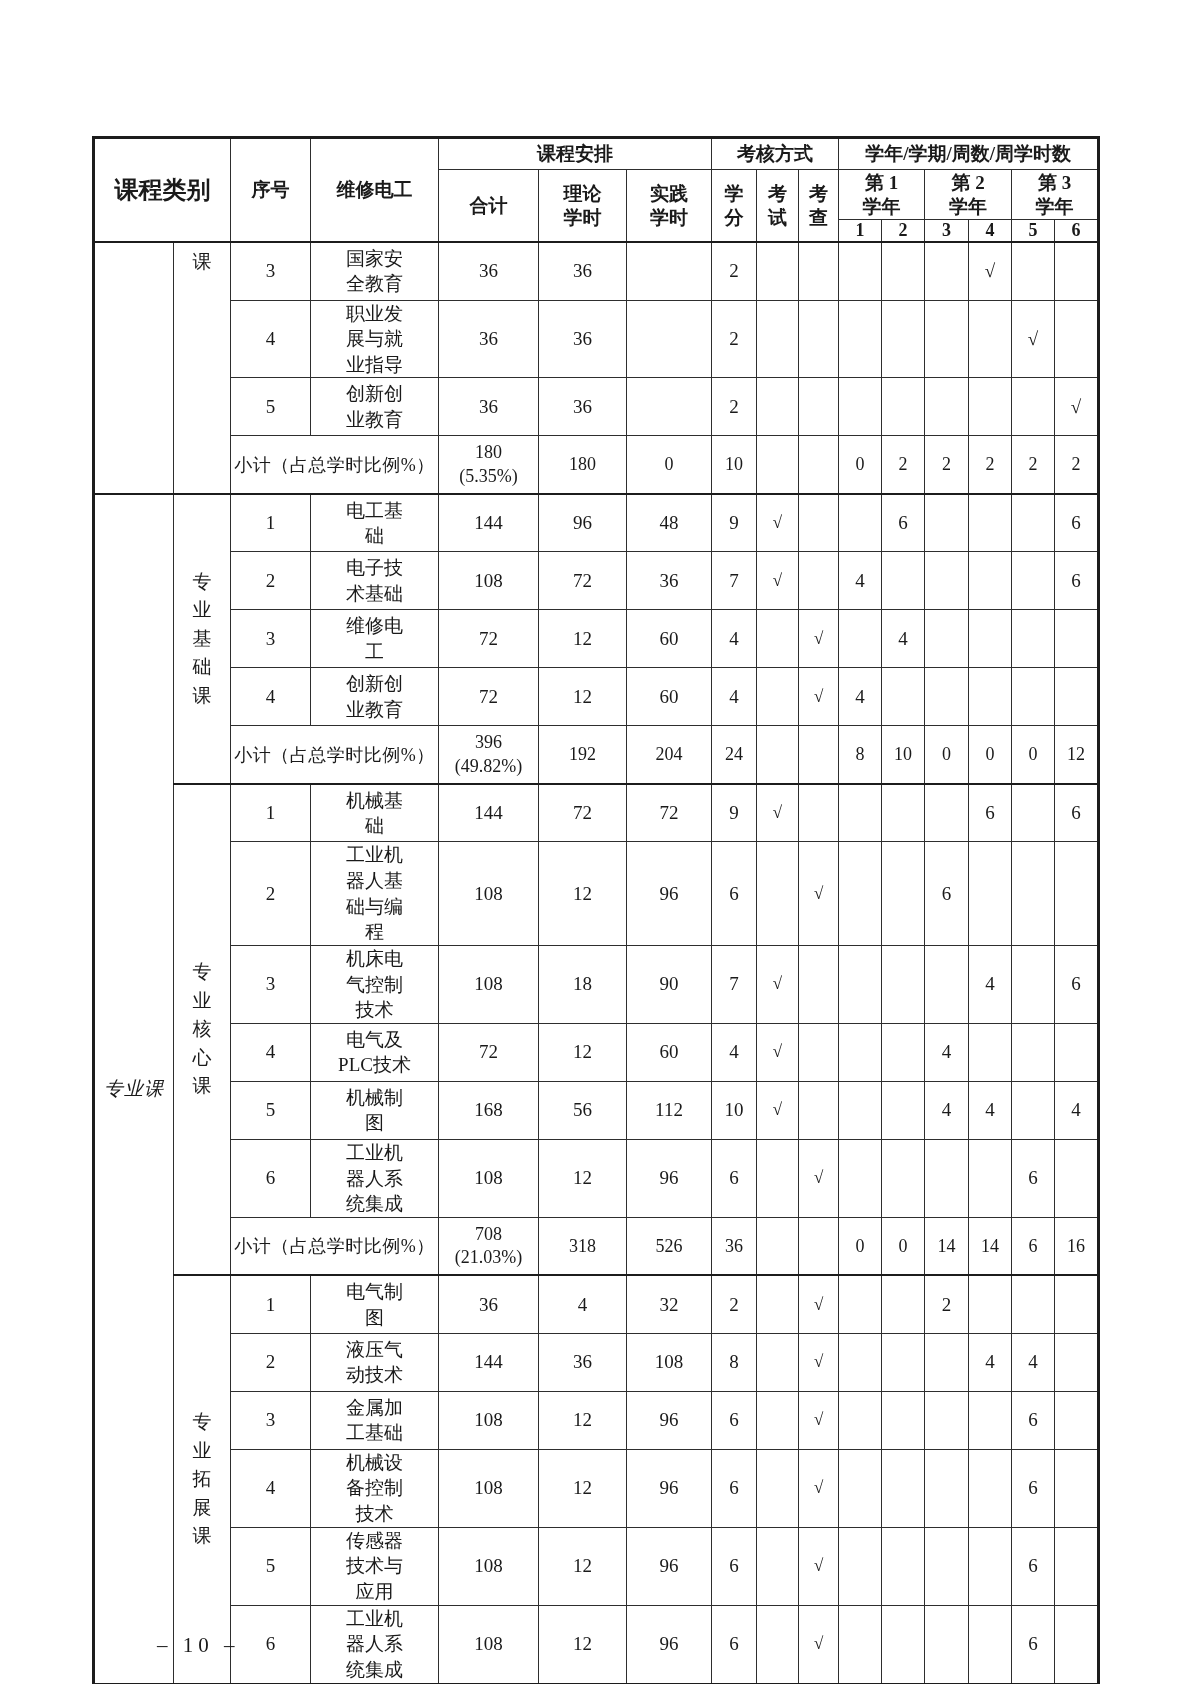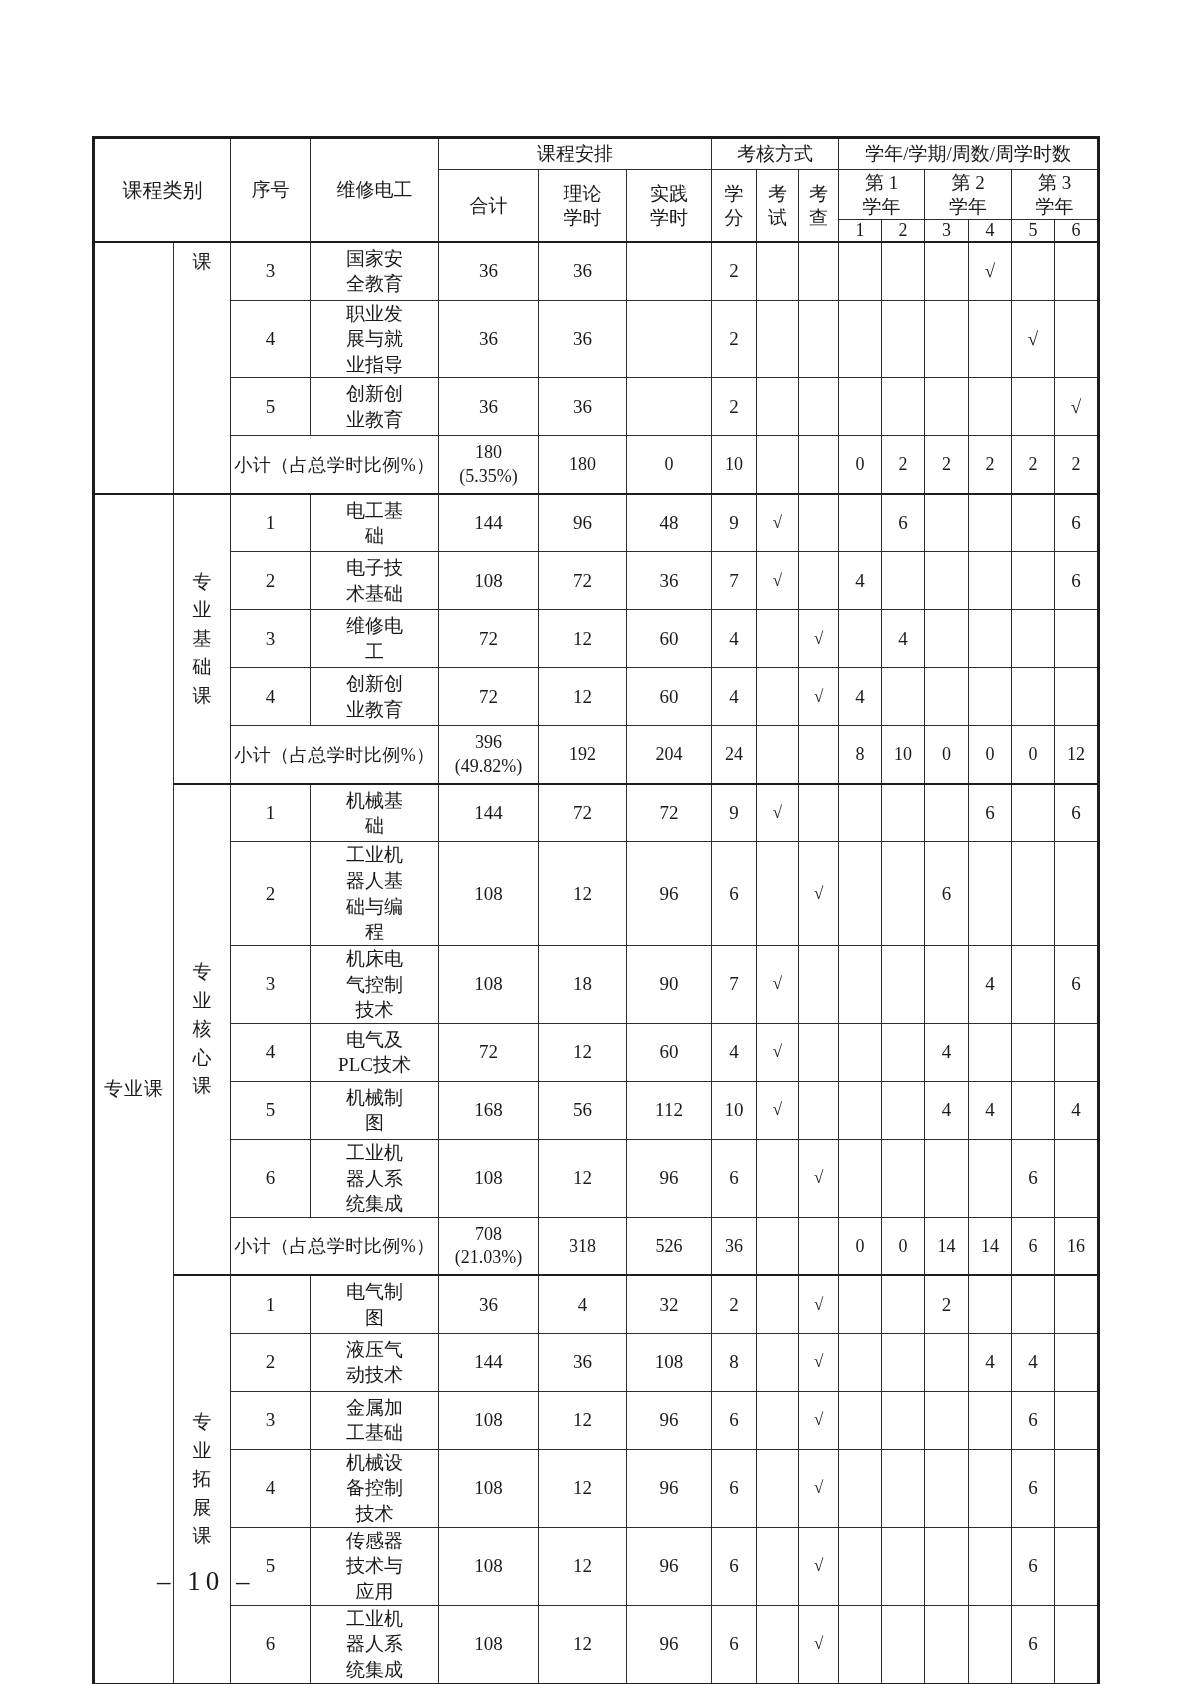--- a/index.html
+++ b/index.html
@@ -2,38 +2,38 @@
 <html><head>
 <meta charset="utf-8">
 <style>
   html,body{margin:0;padding:0;background:#ffffff;}
   .page{position:relative;width:1191px;height:1684px;background:#fff;
         font-family:"Liberation Serif","DejaVu Serif",serif;color:#1a1a1a;overflow:hidden;}
   table.curriculum{position:absolute;left:92px;top:136px;width:1005px;
         border-collapse:collapse;table-layout:fixed;border:3px solid #1c1c1c;}
   .curriculum th,.curriculum td{border:1.5px solid #2e2e2e;text-align:center;
         vertical-align:middle;font-size:19px;padding:0;overflow:hidden;}
-  .curriculum thead th{font-weight:normal;}
+  .curriculum thead th{font-weight:bold;}
   tr.h-a{height:32px;}
   tr.h-b{height:50px;}
   tr.h-c{height:21px;}
   tr.h-c th{font-size:18px;}
   .curriculum tbody tr{height:58px;}
   .curriculum tr.block-start td{border-top:2.5px solid #1c1c1c;}
   .two-line{white-space:pre-line;line-height:1.22;}
-  th.cat-head{font-size:20px;}
-  td.cat{font-size:19px;letter-spacing:1px;}
+  th.cat-head{font-size:24px;}
+  td.cat{font-size:19px;letter-spacing:1px;font-style:italic;}
   td.subcat{white-space:pre-line;line-height:1.5;font-size:19px;}
   td.subcat.top{vertical-align:top;padding-top:5px;}
   td.name-cell{padding:0 26px;line-height:1.35;}
   td.check{font-size:17px;}
   tr.subtotal-row td{font-size:18px;}
   td.subtotal-label{letter-spacing:0.5px;}
   td.multiline{white-space:pre-line;line-height:1.3;}
-  .page-num{position:absolute;left:157px;top:1566px;font-size:27px;
+  .page-num{position:absolute;left:157px;top:1633px;font-size:21px;
         letter-spacing:5px;color:#1a1a1a;}
 </style>
 </head>
 <body>
 
 <div class="page">
   <table class="curriculum">
     <colgroup>
       <col style="width:80px">
         <col style="width:57px">

